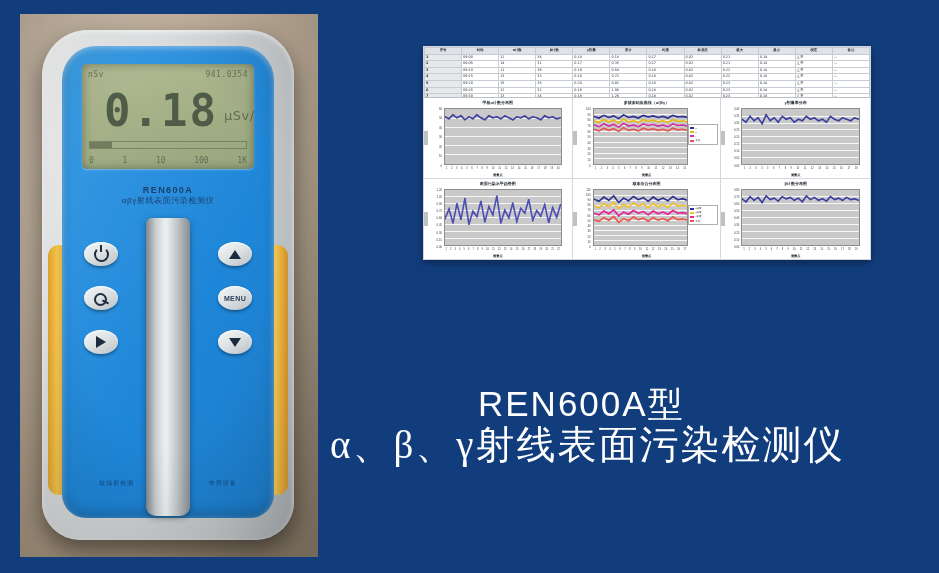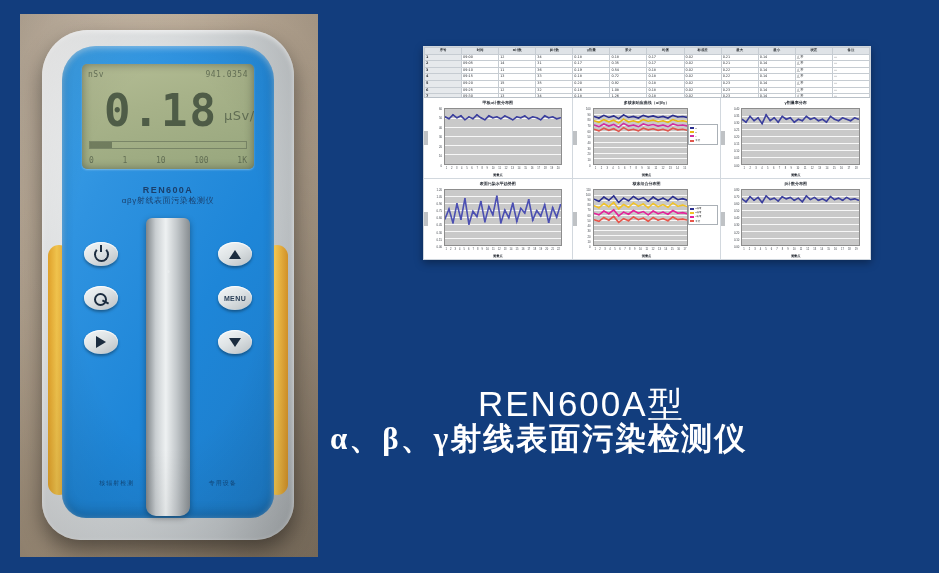--- a/index.html
+++ b/index.html
@@ -160,21 +160,21 @@
 
   
   .title1{
     position:absolute;left:478px;top:336px;width:440px;
     color:#ffffff;font-family:Liberation Sans, sans-serif;
     font-size:35px;letter-spacing:2px;white-space:nowrap;margin-top:45px;
   }
   .title2{
     position:absolute;left:330px;top:418px;width:605px;
     color:#ffffff;font-family:"Liberation Serif","DejaVu Serif",serif;
-    font-size:31px;letter-spacing:2px;white-space:nowrap;font-weight:bold;
+    font-size:39px;letter-spacing:2px;white-space:nowrap;
   }
 </style>
 </head>
 <body>
 
 <div id="stage">
 
   <div class="photo">
     <div class="device">
 

